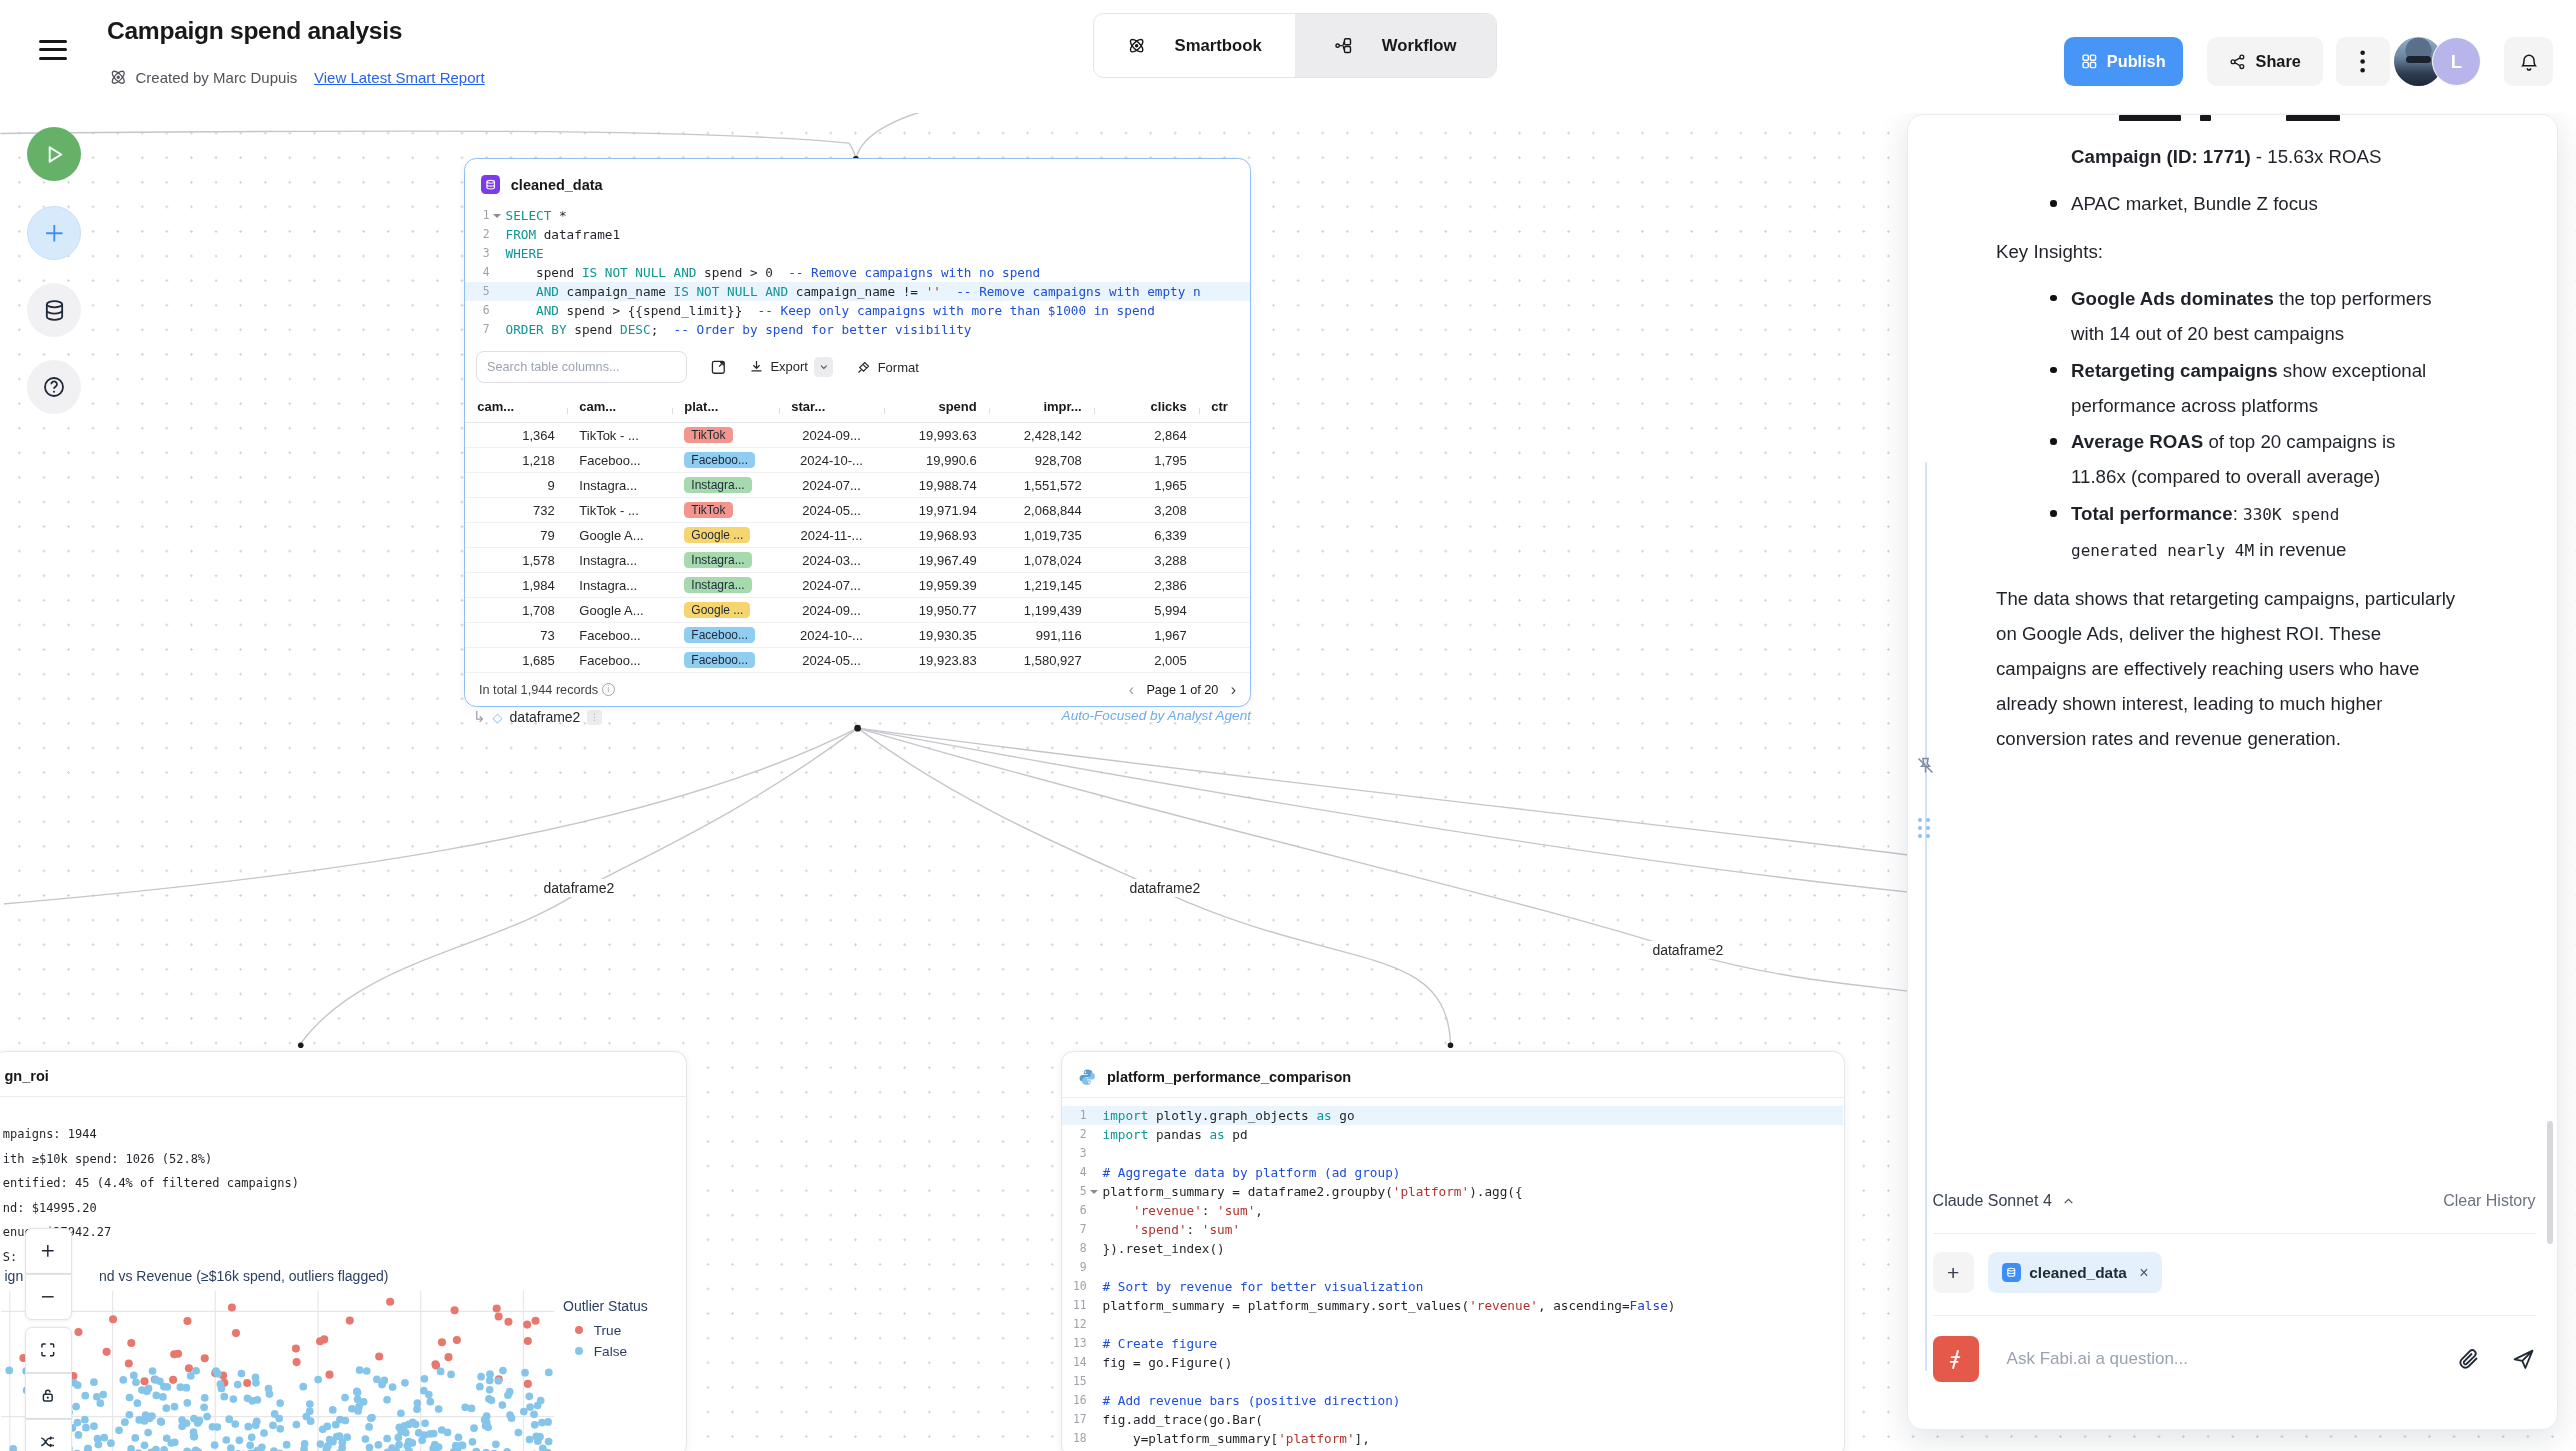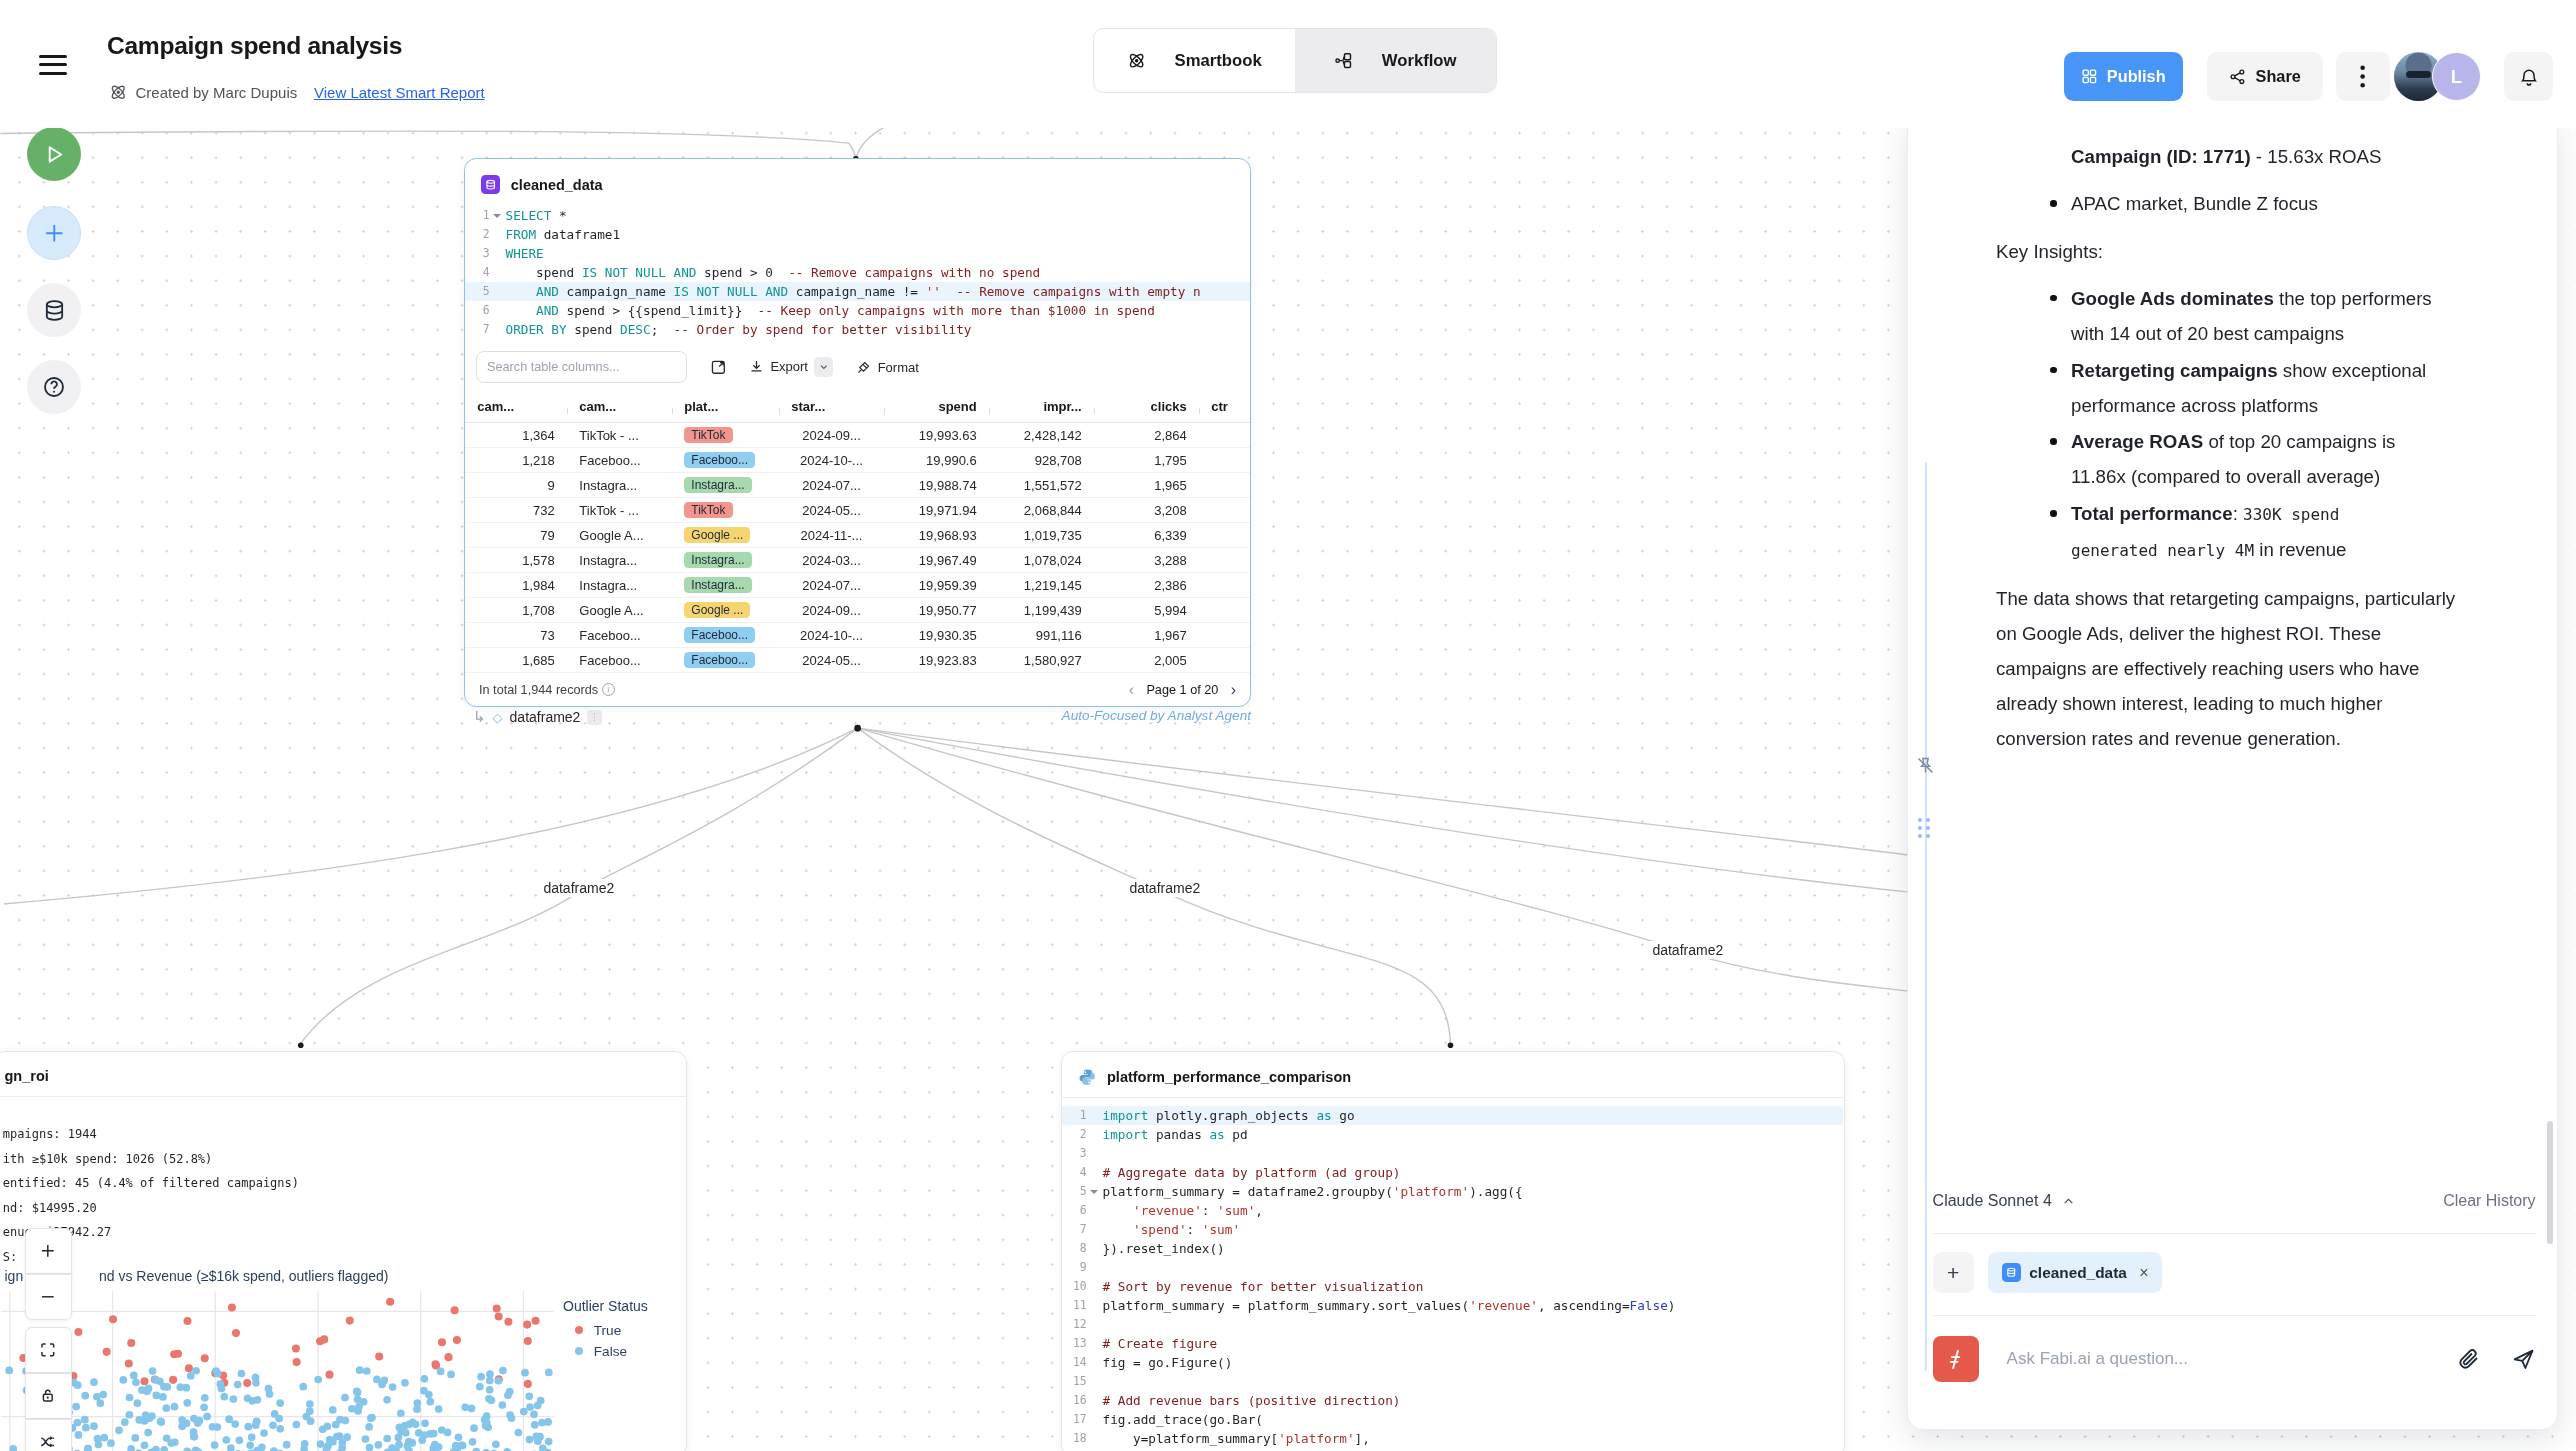--- a/index.html
+++ b/index.html
@@ -8,21 +8,21 @@
   #app { position:relative; width:2576px; height:1451px; overflow:hidden; }
 
   
   .canvas { position:absolute; left:0; top:112px; width:2576px; height:1339px; background:#fff;
     background-image:radial-gradient(circle,#d3d4d8 1.1px, transparent 1.3px);
     background-size:24.6px 24.6px; background-position:7px 8.8px; z-index:0; }
   svg.edges { position:absolute; left:0; top:0; width:2576px; height:1451px; z-index:1; pointer-events:none; }
   .edge-label { position:absolute; z-index:2; font-size:14px; color:#27272a; background:#fff; padding:0.9px 4.4px; white-space:nowrap; }
 
   
-  .header { position:absolute; left:0; top:16px; width:2576px; height:112px; background:#fff; z-index:7; }
+  .header { position:absolute; left:0; top:1px; width:2576px; height:112px; background:#fff; z-index:7; }
   .hamburger { position:absolute; left:39px; top:39px; width:28px; height:23px; cursor:pointer; }
   .hamburger span { display:block; height:2.8px; background:#18181b; border-radius:1.8px; margin-bottom:5.7px; }
   .page-title { position:absolute; left:107px; top:16px; font-size:24.6px; font-weight:700; letter-spacing:-0.3px; }
   .subtitle { position:absolute; left:109px; top:65px; height:23px; display:flex; align-items:center; gap:8px; font-size:15px; color:#52525b; }
   .subtitle a { color:#2563eb; text-decoration:underline; margin-left:8.8px; }
   .mode-toggle { position:absolute; left:1093px; top:12.3px; width:404px; height:65px; border:1.3px solid #e4e4e7; border-radius:10.5px; background:#fff; display:flex; overflow:hidden; }
   .mode-seg { flex:1; display:flex; align-items:center; justify-content:center; gap:28px; font-size:16.7px; font-weight:600; color:#18181b; cursor:pointer; }
   .mode-seg.active { background:#ececee; }
   .btn { position:absolute; top:36px; height:49px; border-radius:9.7px; display:flex; align-items:center; justify-content:center; gap:8.8px; font-size:16.3px; font-weight:600; cursor:pointer; }
   .btn-publish { left:2064px; width:119px; background:#4796f7; color:#fff; }
@@ -49,21 +49,21 @@
   .node-divider { height:0.9px; background:#ececef; }
   .sqlicon { width:19.3px; height:19.3px; border-radius:4.4px; background:#7c3aed; display:flex; align-items:center; justify-content:center; flex:0 0 auto; }
 
   
   .code { font-family:"DejaVu Sans Mono", monospace; font-size:12.7px; color:#1f2328; }
   .cl { display:flex; align-items:flex-start; height:19px; line-height:19px; white-space:pre; }
   .cl.hl { background:#e9f4fd; }
   .cl .gut { width:30px; flex:0 0 auto; text-align:right; padding-right:5.3px; color:#a1a1aa; font-size:11.4px; position:relative; }
   .cl .caret { position:absolute; right:-6.2px; top:8px; width:0; height:0; border-left:4px solid transparent; border-right:4px solid transparent; border-top:4.8px solid #8a8a93; }
   .cl .src { padding-left:10.5px; }
-  .sg-k { color:#0e9594; } .sg-c { color:#7f1d1d; } .sg-s { color:#b0342c; } .sg-v { color:#2740c9; } .sg-n { color:#1f2328; }
+  .sg-k { color:#0e9594; } .sg-c { color:#1d4ed8; } .sg-s { color:#b0342c; } .sg-v { color:#2740c9; } .sg-n { color:#1f2328; }
 
   
   .tbl-toolbar { position:absolute; left:10.5px; top:192px; width:766px; height:32px; display:flex; align-items:center; gap:23px; }
   .search-box { width:211px; height:32px; border:0.9px solid #e0e0e4; border-radius:8px; padding:0 10.5px; font-size:12.7px; color:#9ca3af; display:flex; align-items:center; background:#fff; }
   .tool-item { display:flex; align-items:center; gap:6.2px; font-size:13px; color:#27272a; cursor:pointer; }
   .chev-box { width:19.3px; height:19.3px; background:#ececee; border-radius:4.4px; display:flex; align-items:center; justify-content:center; }
   .grid-table { position:absolute; left:0; top:232px; width:785px; font-size:13px; }
   .gt-head { display:flex; height:32px; align-items:center; font-weight:700; color:#18181b; border-bottom:1.8px solid #e6e6ea; }
   .gt-row  { display:flex; height:25px; align-items:center; border-bottom:0.9px solid #f1f1f4; color:#27272a; }
   .gt-cell { padding:0 12.3px; overflow:hidden; white-space:nowrap; position:relative; }

